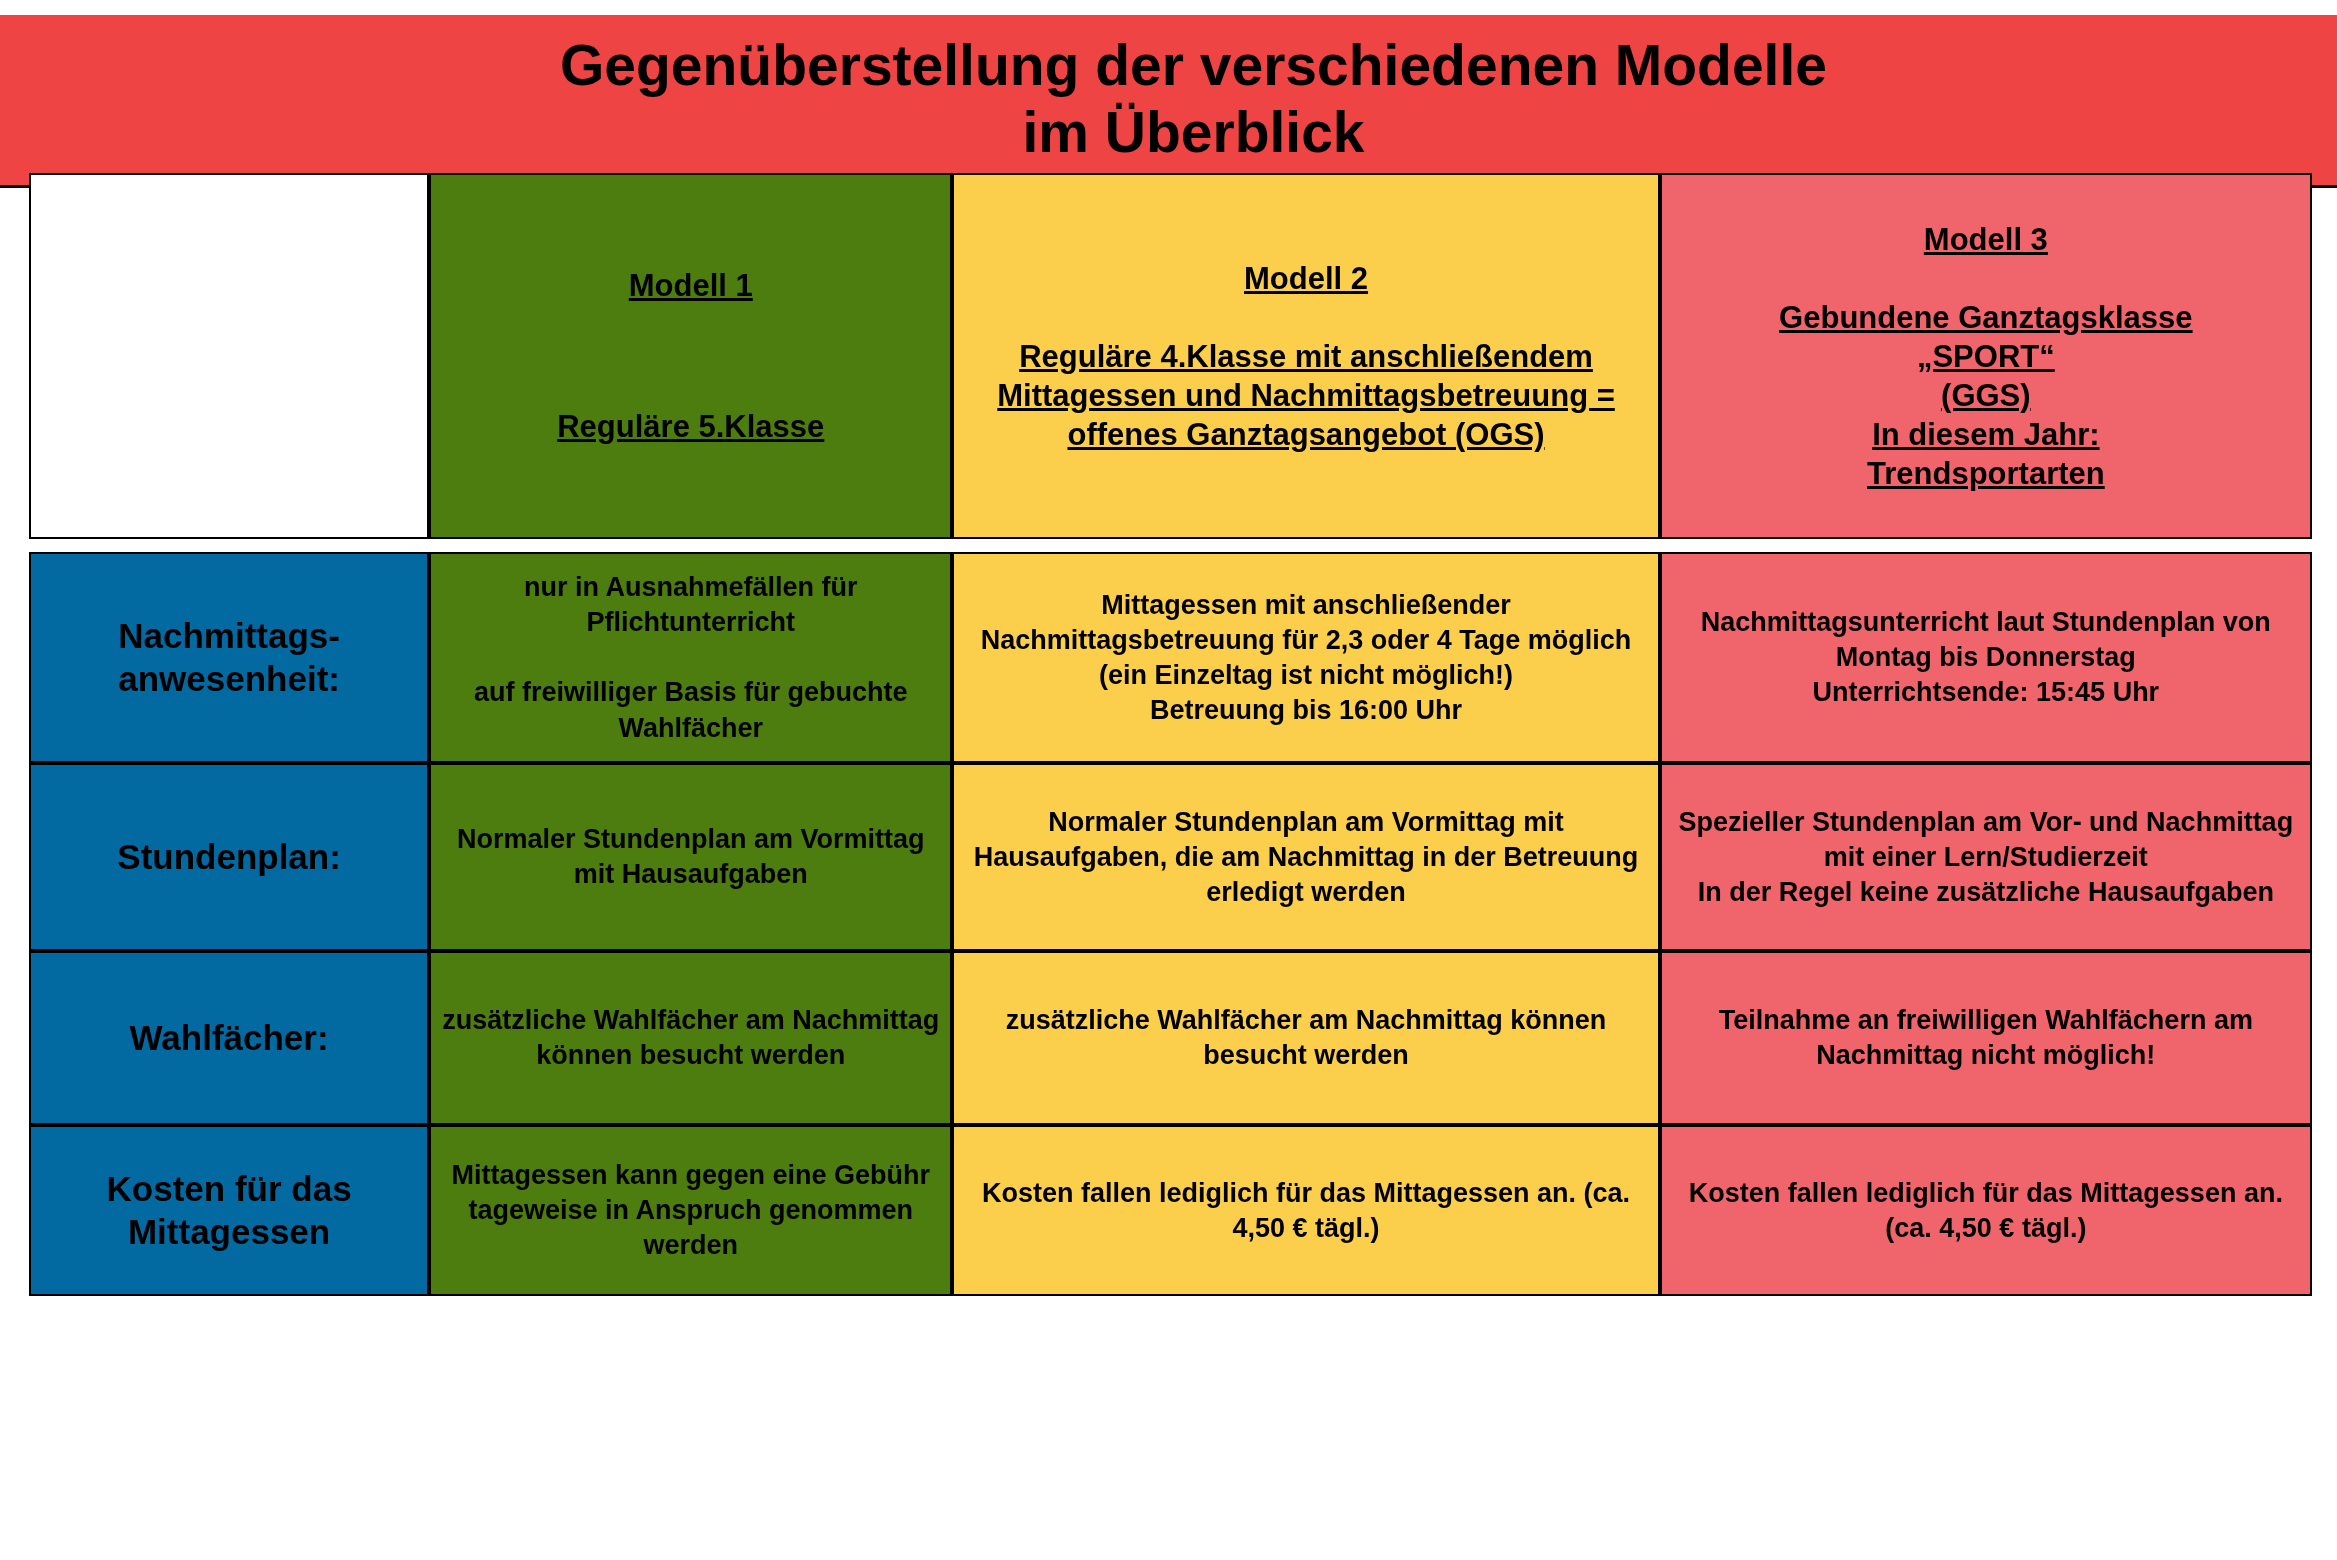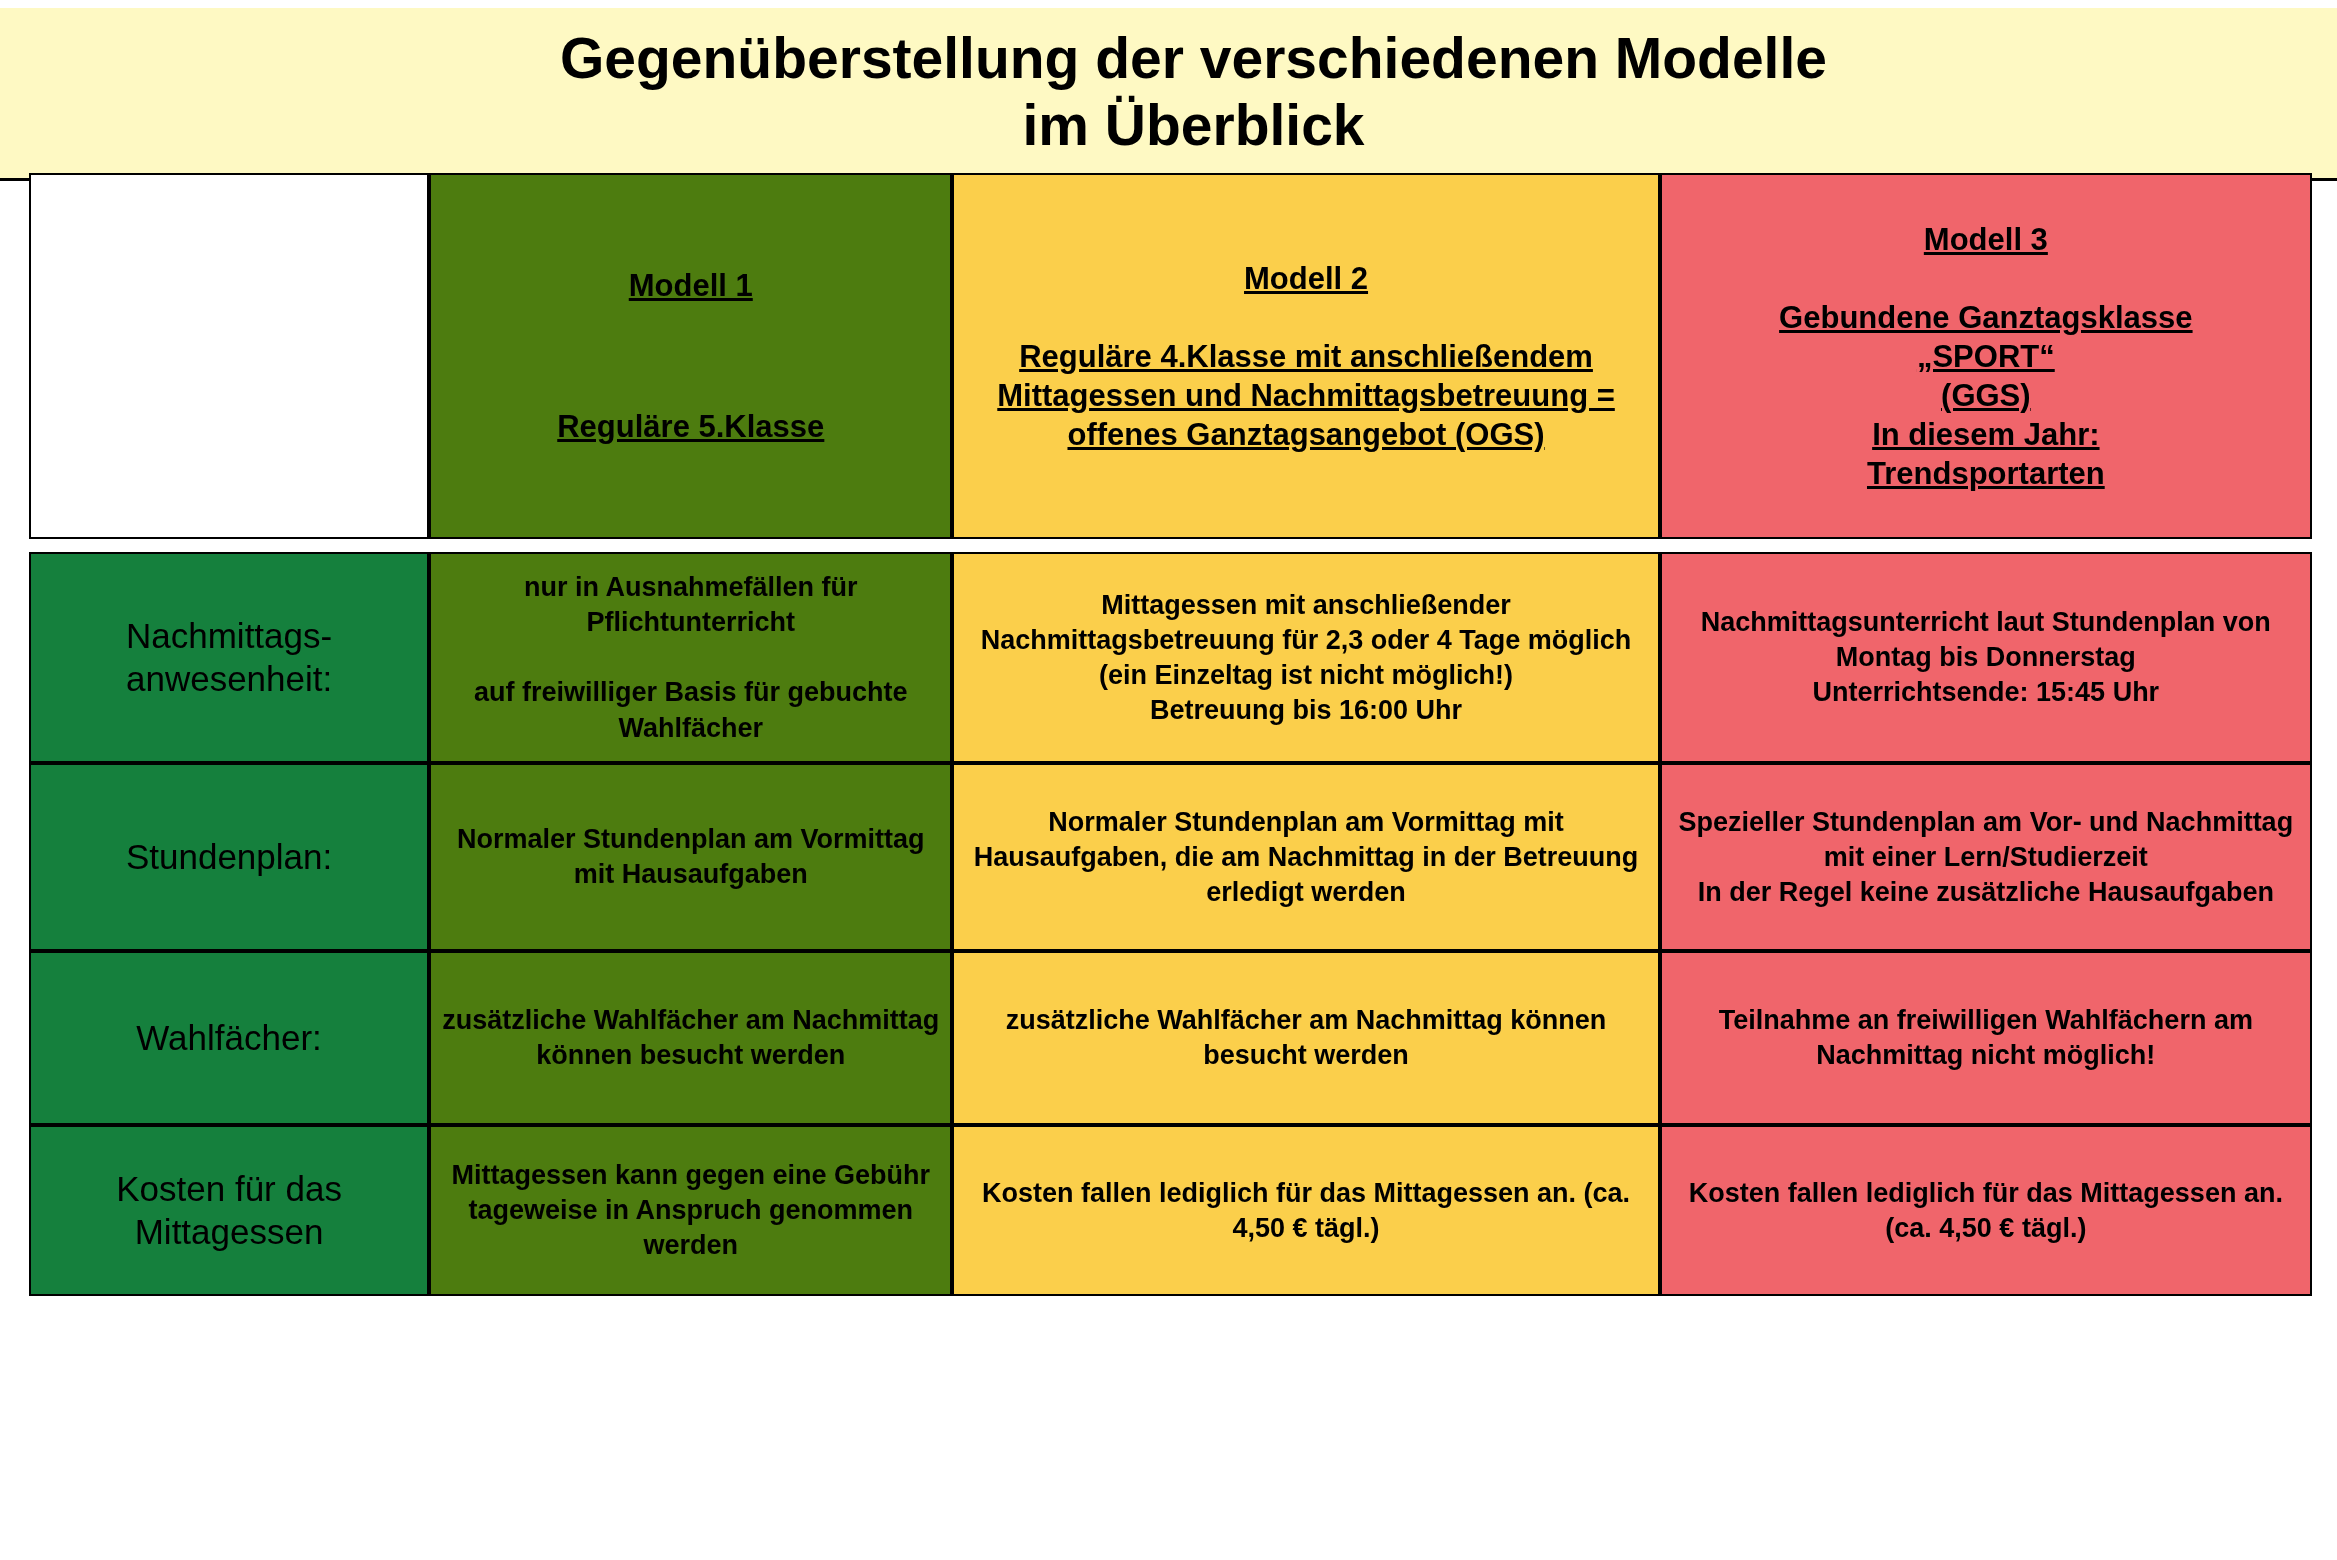--- a/index.html
+++ b/index.html
@@ -16,24 +16,24 @@
   .page {
     position: relative;
     width: 2337px;
     height: 1560px;
     box-sizing: border-box;
   }
   
   .title-bar {
     position: absolute;
     left: 0;
-    top: 8px;
+    top: 15px;
     width: 2337px;
     height: 173px;
-    background: #fef9c3;
+    background: #ef4444;
     box-sizing: border-box;
     border-bottom: 3.7px solid #000;
   }
   .title-text {
     position: absolute;
     left: 367px;
     top: 16.5px;
     width: 1653px;
     text-align: center;
     font-size: 57px;
@@ -59,23 +59,23 @@
 
   table.models td {
     vertical-align: middle;
     text-align: center;
     box-sizing: border-box;
     border: 2.8px solid #000;
     padding: 5.5px 9.2px;
     color: #000;
   }
   td.rowlabel {
-    background: #15803d;
+    background: #0369a1;
     font-size: 35px;
-    font-weight: normal;
+    font-weight: bold;
     line-height: 1.22;
     white-space: pre-line;
     border-left-width: 3.7px;
   }
   td.m1 { background: #4d7c0f; }
   td.m2 { background: #fbcf4b; }
   td.m3 { background: #f0656b; }
 
   td.cell {
     font-size: 27px;

